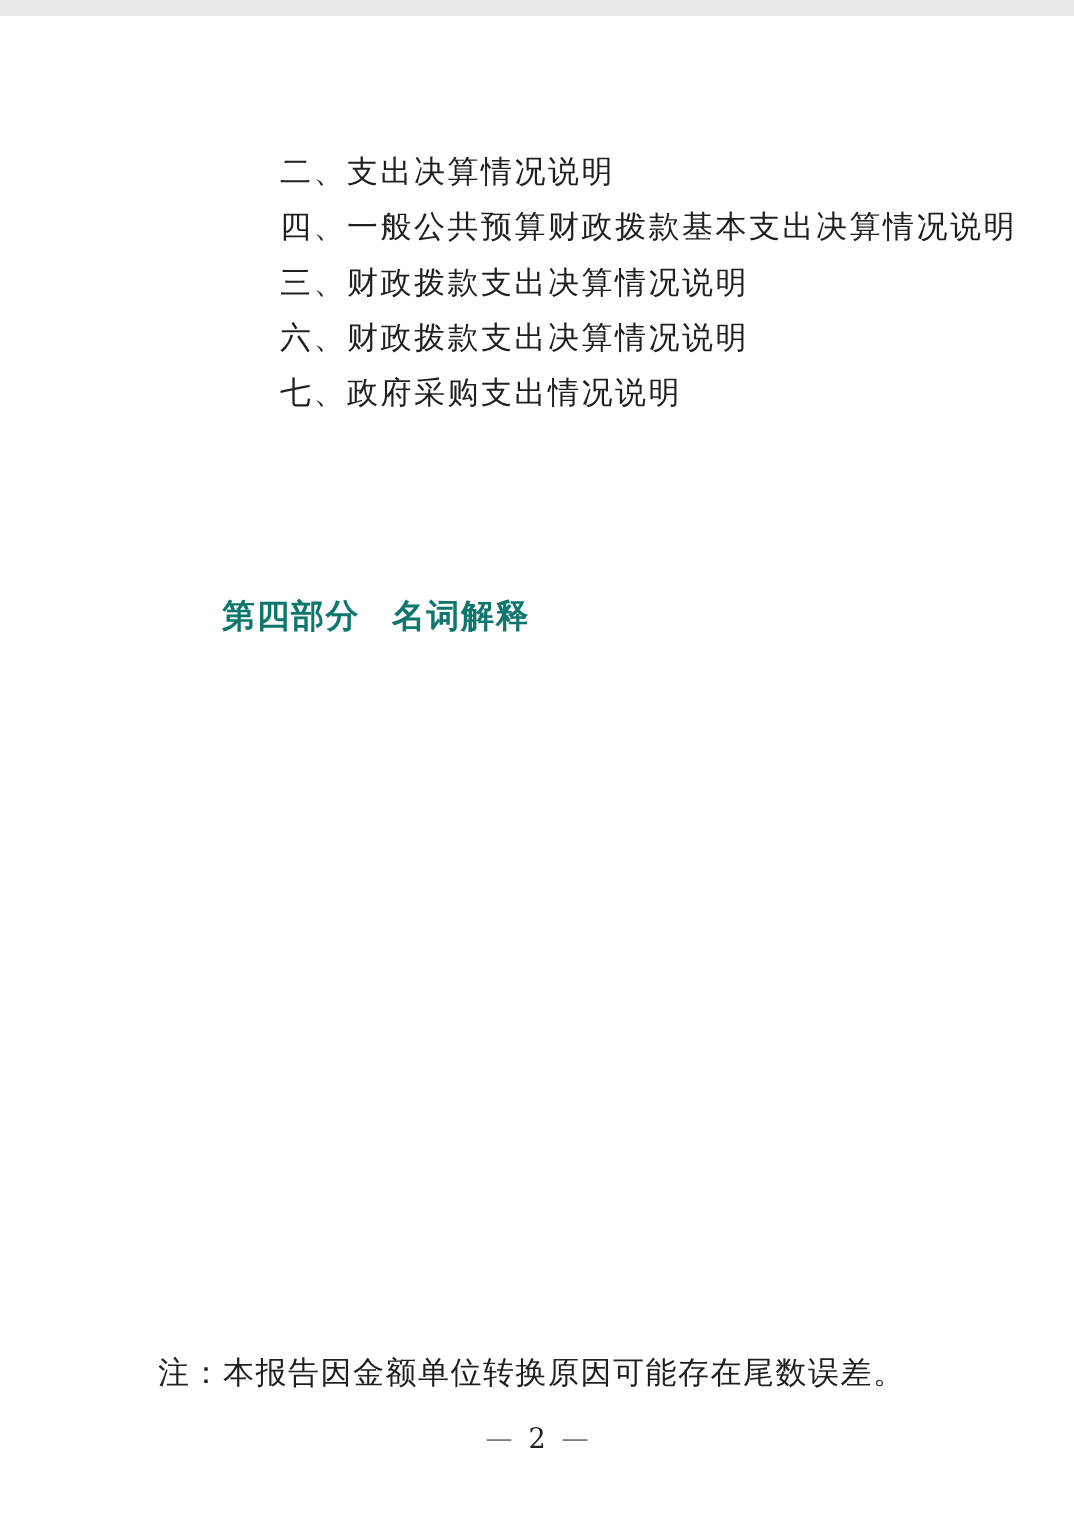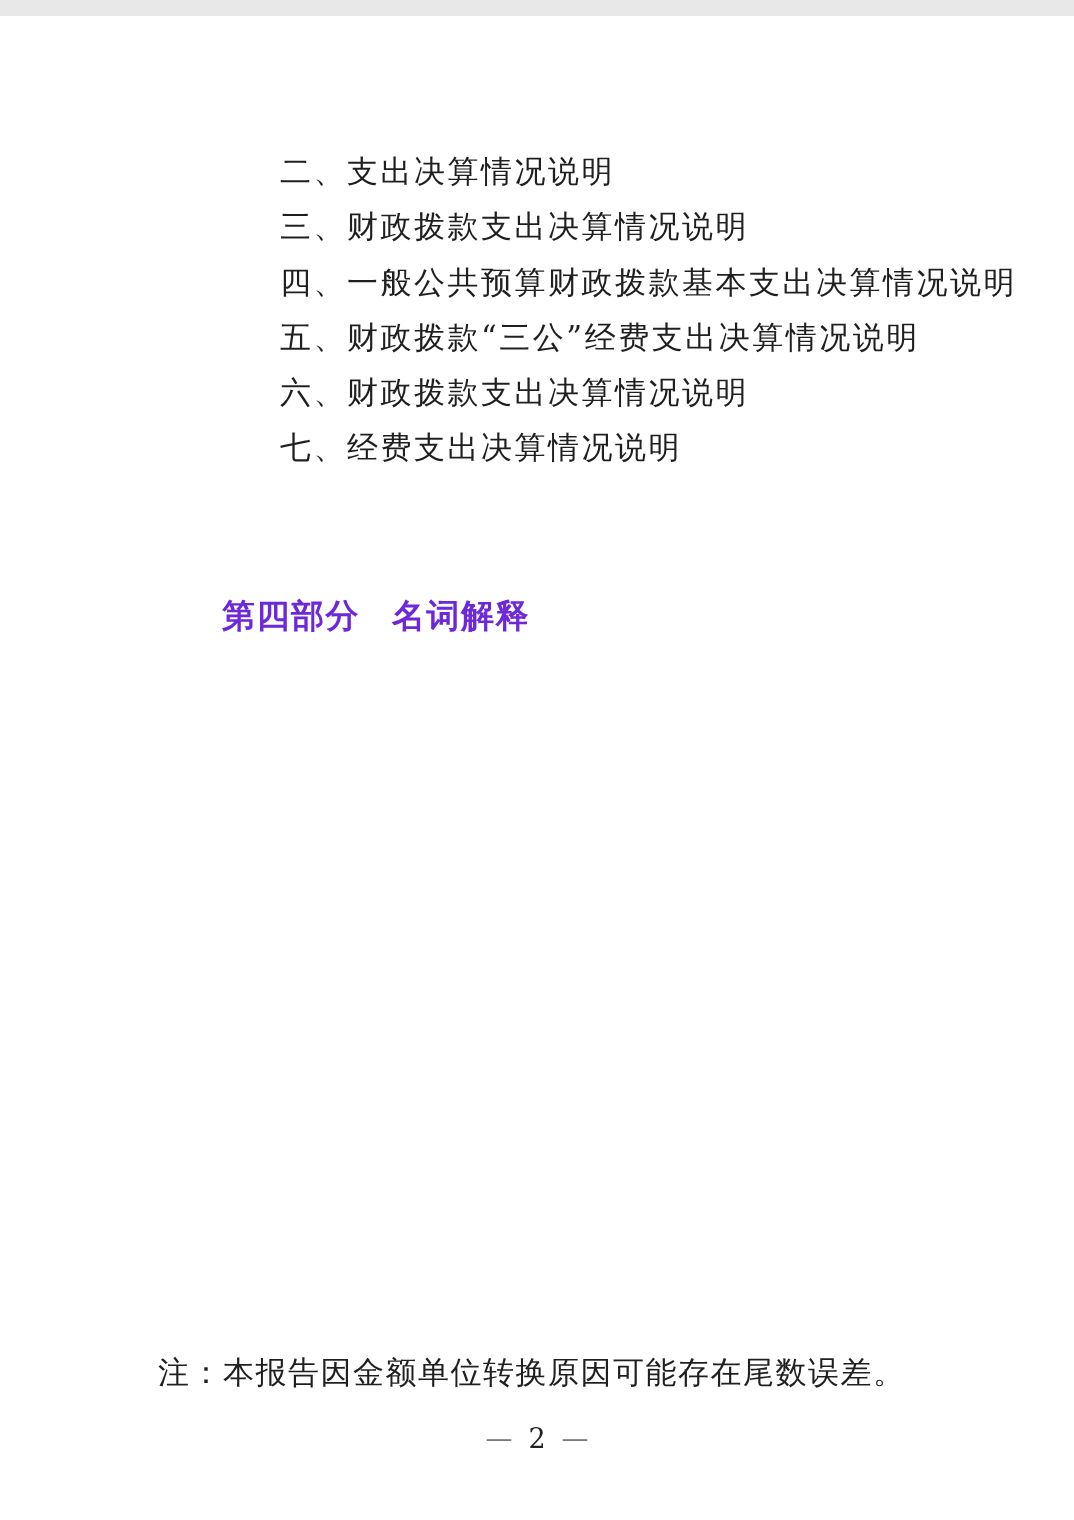--- a/index.html
+++ b/index.html
@@ -34,21 +34,21 @@
     font-weight: 400;
   }
   .section-heading {
     position: absolute;
     left: 222px;
     top: 578px;
     font-family: "DejaVu Sans", "Liberation Sans", sans-serif;
     font-weight: 700;
     font-size: 33px;
     letter-spacing: 1.5px;
-    color: #6d28d9;
+    color: #0f766e;
     white-space: nowrap;
   }
   .section-heading .heading-title {
     margin-left: 32px;
   }
   .note {
     position: absolute;
     left: 158px;
     top: 1336px;
     font-size: 31px;
@@ -73,25 +73,24 @@
     margin: 0 16px;
   }
 </style>
 </head>
 <body>
 
 <div class="page">
 
   <ul class="toc">
     <li class="toc-item">二、支出决算情况说明</li>
+    <li class="toc-item">四、一般公共预算财政拨款基本支出决算情况说明</li>
     <li class="toc-item">三、财政拨款支出决算情况说明</li>
-    <li class="toc-item">四、一般公共预算财政拨款基本支出决算情况说明</li>
-    <li class="toc-item">五、财政拨款“三公”经费支出决算情况说明</li>
     <li class="toc-item">六、财政拨款支出决算情况说明</li>
-    <li class="toc-item">七、经费支出决算情况说明</li>
+    <li class="toc-item">七、政府采购支出情况说明</li>
   </ul>
 
   <div class="section-heading">
     <span class="heading-part">第四部分</span><span class="heading-title">名词解释</span>
   </div>
 
   <div class="note">注：本报告因金额单位转换原因可能存在尾数误差。</div>
 
   <div class="footer">
     <span class="dash">—</span><span class="page-num">2</span><span class="dash">—</span>

